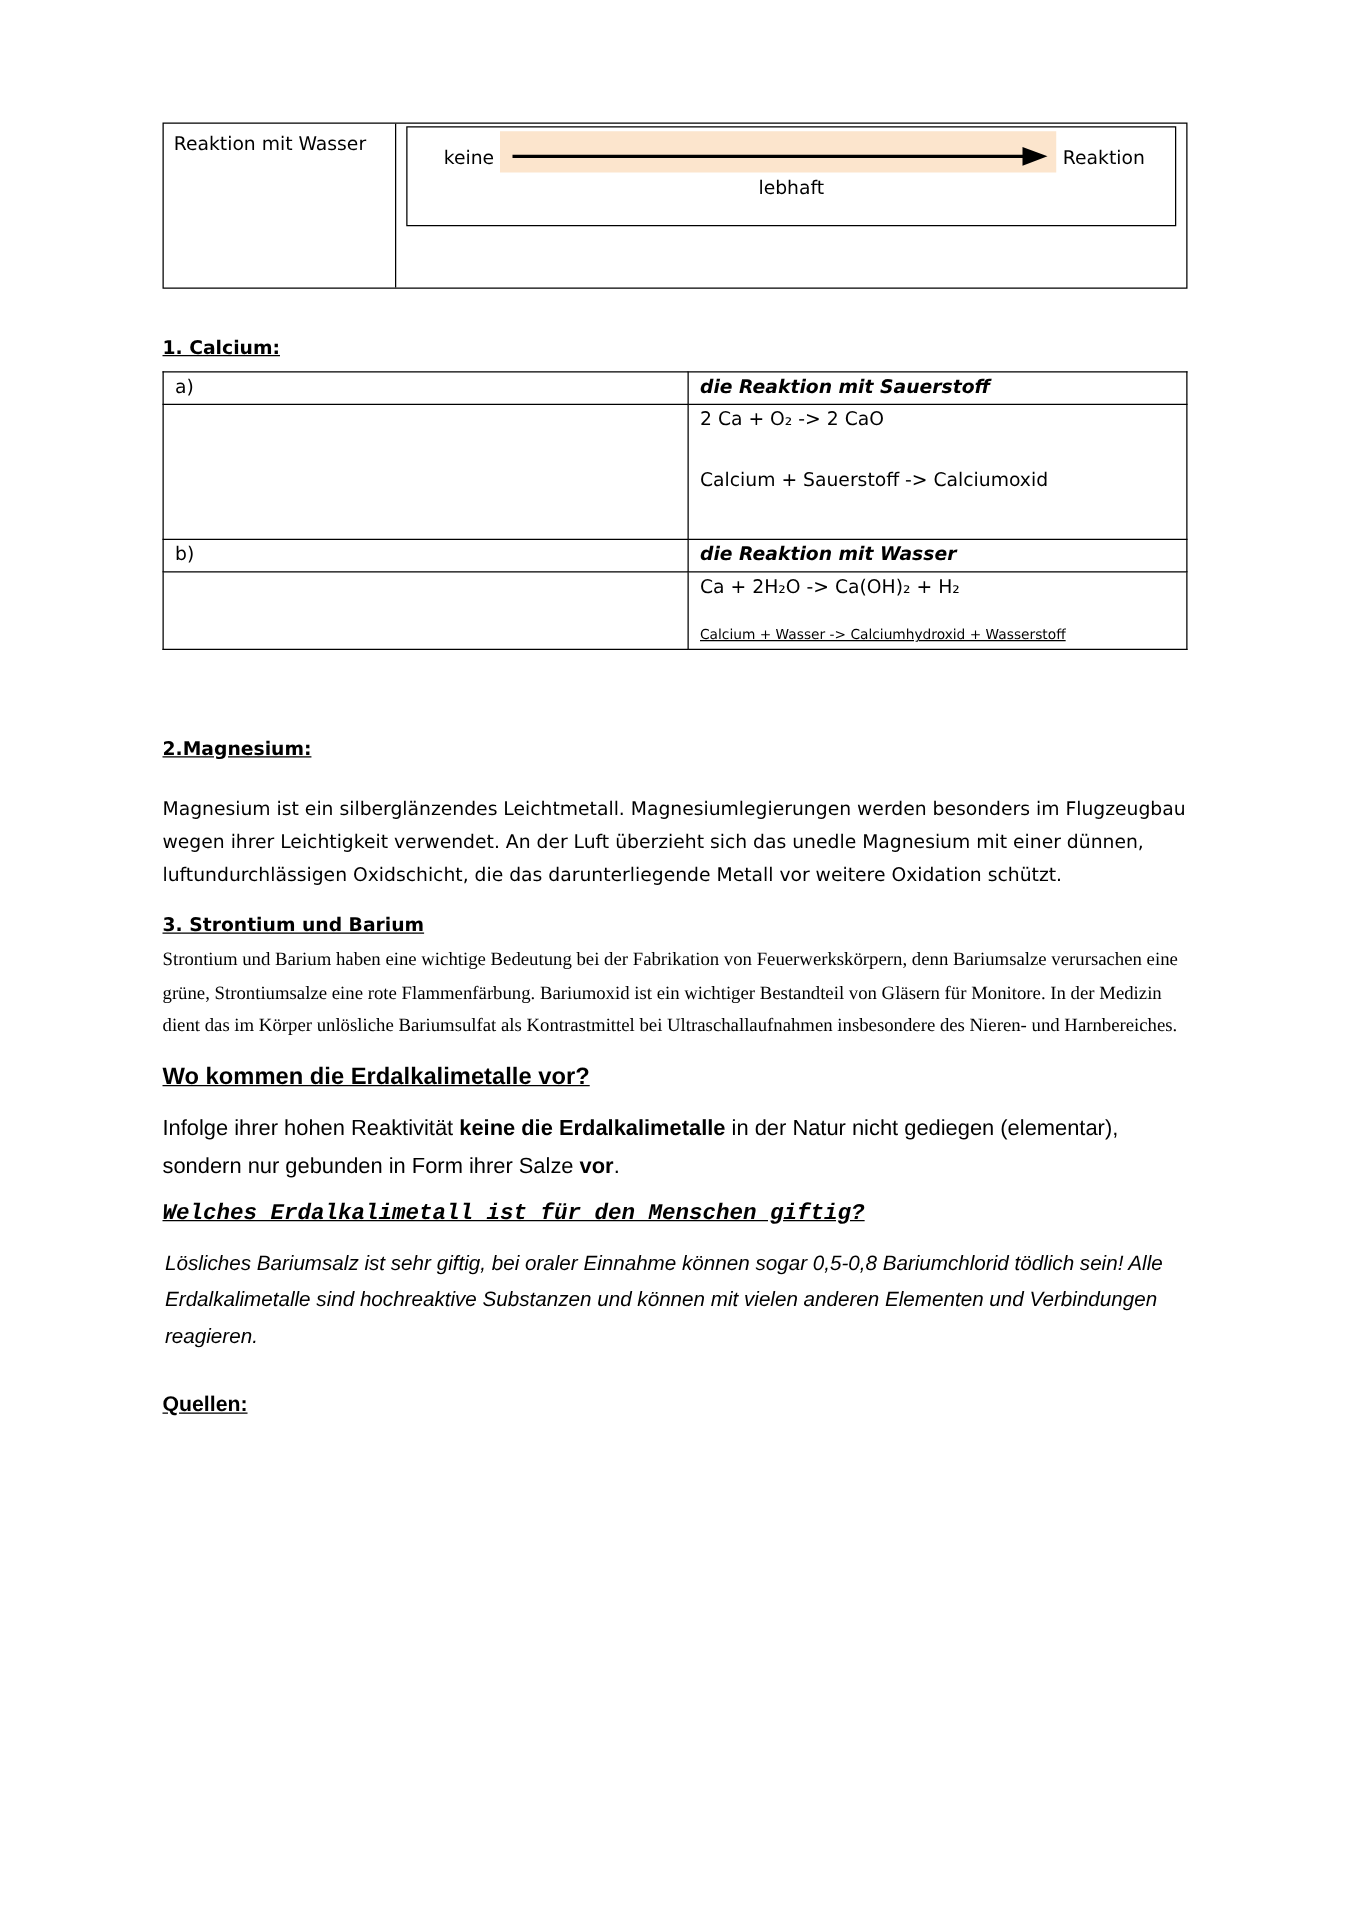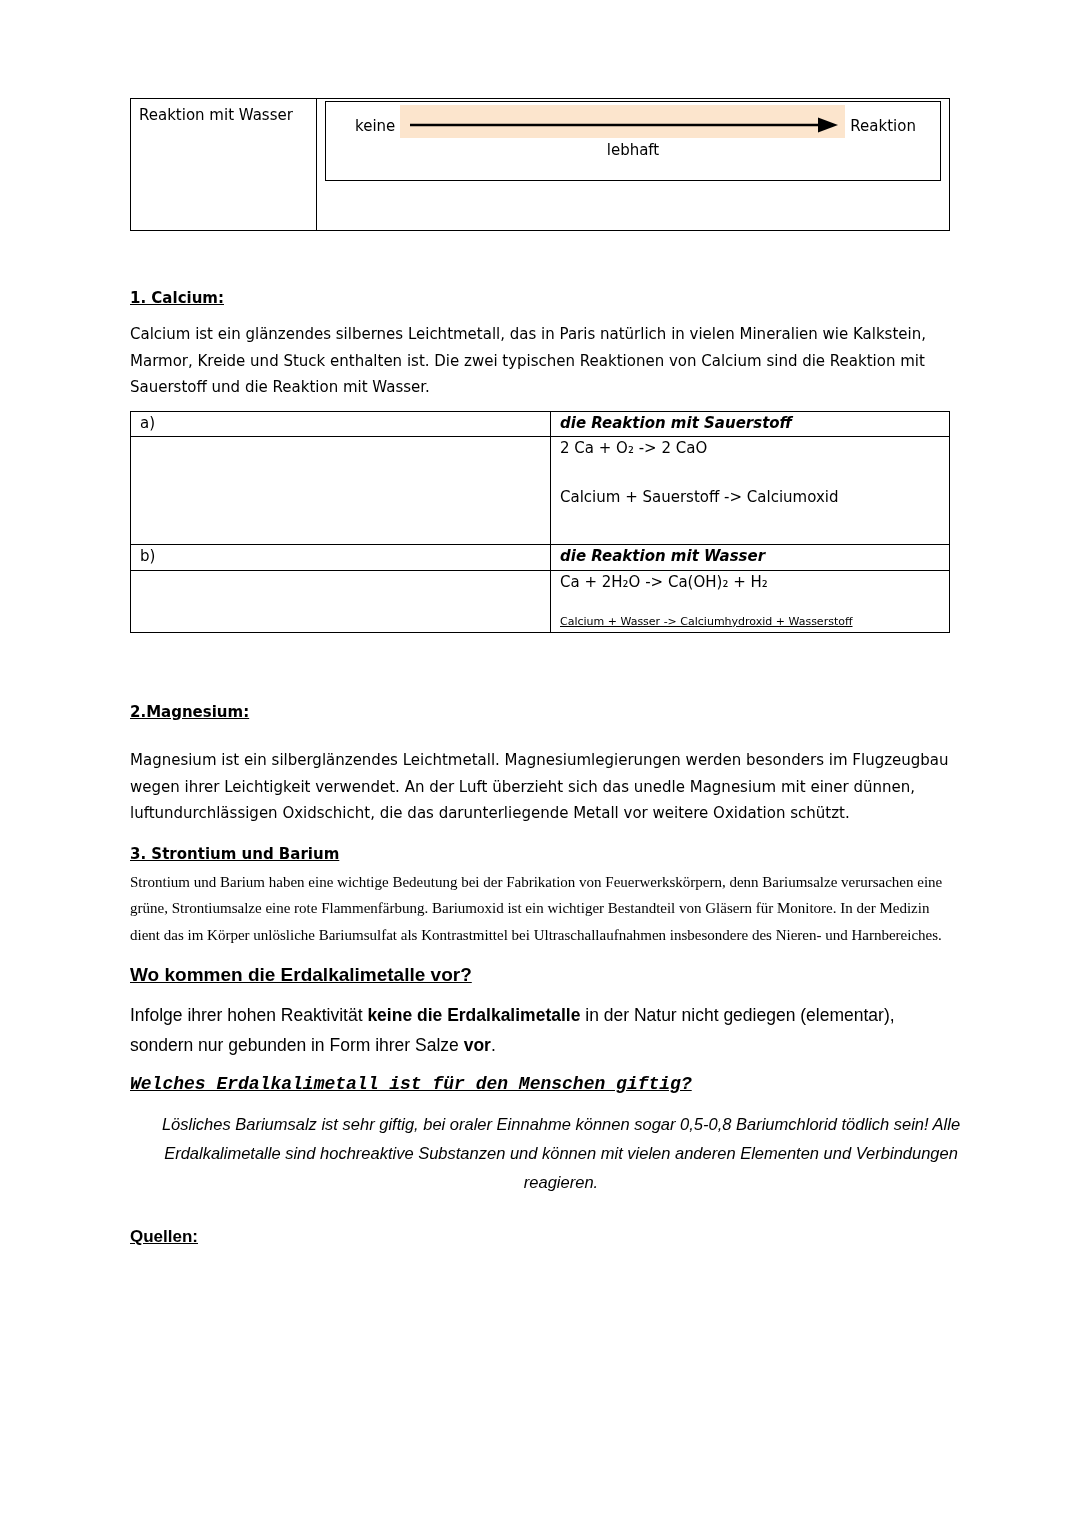--- a/index.html
+++ b/index.html
@@ -71,21 +71,21 @@
     margin-top: 3px;
   }
 
   
   .h-small {
     font-size: 15px;
     font-weight: bold;
     text-decoration: underline;
     margin: 0;
   }
-  .h-calcium   { margin-top: 58px; }
+  .h-calcium   { margin-top: 38px; }
   .h-magnesium { margin-top: 70px; }
   .h-strontium { margin-top: 18px; }
   .para {
     width: 820px;
     font-size: 15px;
     line-height: 26.5px;
     margin: 14px 0 0 0;
   }
   .p-strontium { margin-top: 6px; font-family: Liberation Serif, serif; }
 
@@ -138,22 +138,21 @@
     font-style: italic;
     text-decoration: underline;
     margin: 14px 0 0 0;
   }
   .p-toxicity {
     font-family: "Liberation Sans", sans-serif;
     font-size: 16.5px;
     font-style: italic;
     line-height: 29px;
     width: 830px;
-    margin: 16px 0 0 16px;
-    text-align: center;
+    margin: 16px 0 0 2px;
   }
   .h-sources {
     font-family: "Liberation Sans", sans-serif;
     font-size: 17px;
     font-weight: bold;
     text-decoration: underline;
     margin: 30px 0 0 0;
   }
 </style>
 </head>
@@ -174,21 +173,20 @@
             </svg>
           </div>
           <span class="scale-label">Reaktion</span>
         </div>
         <div class="lebhaft-label">lebhaft</div>
       </div>
     </div>
   </div>
 
   <h3 class="h-small h-calcium">1. Calcium:</h3>
-  <p class="para">Calcium ist ein glänzendes silbernes Leichtmetall, das in Paris natürlich in vielen Mineralien wie Kalkstein, Marmor, Kreide und Stuck enthalten ist. Die zwei typischen Reaktionen von Calcium sind die Reaktion mit Sauerstoff und die Reaktion mit Wasser.</p>
 
   <table class="calc-table">
     <tbody>
         <tr class="hdr-row">
       <td class="label-col">a)</td>
       <td class="cell-header">die Reaktion mit Sauerstoff</td>
     </tr>
     <tr class="body-row-a">
       <td class="label-col"></td>
       <td>

